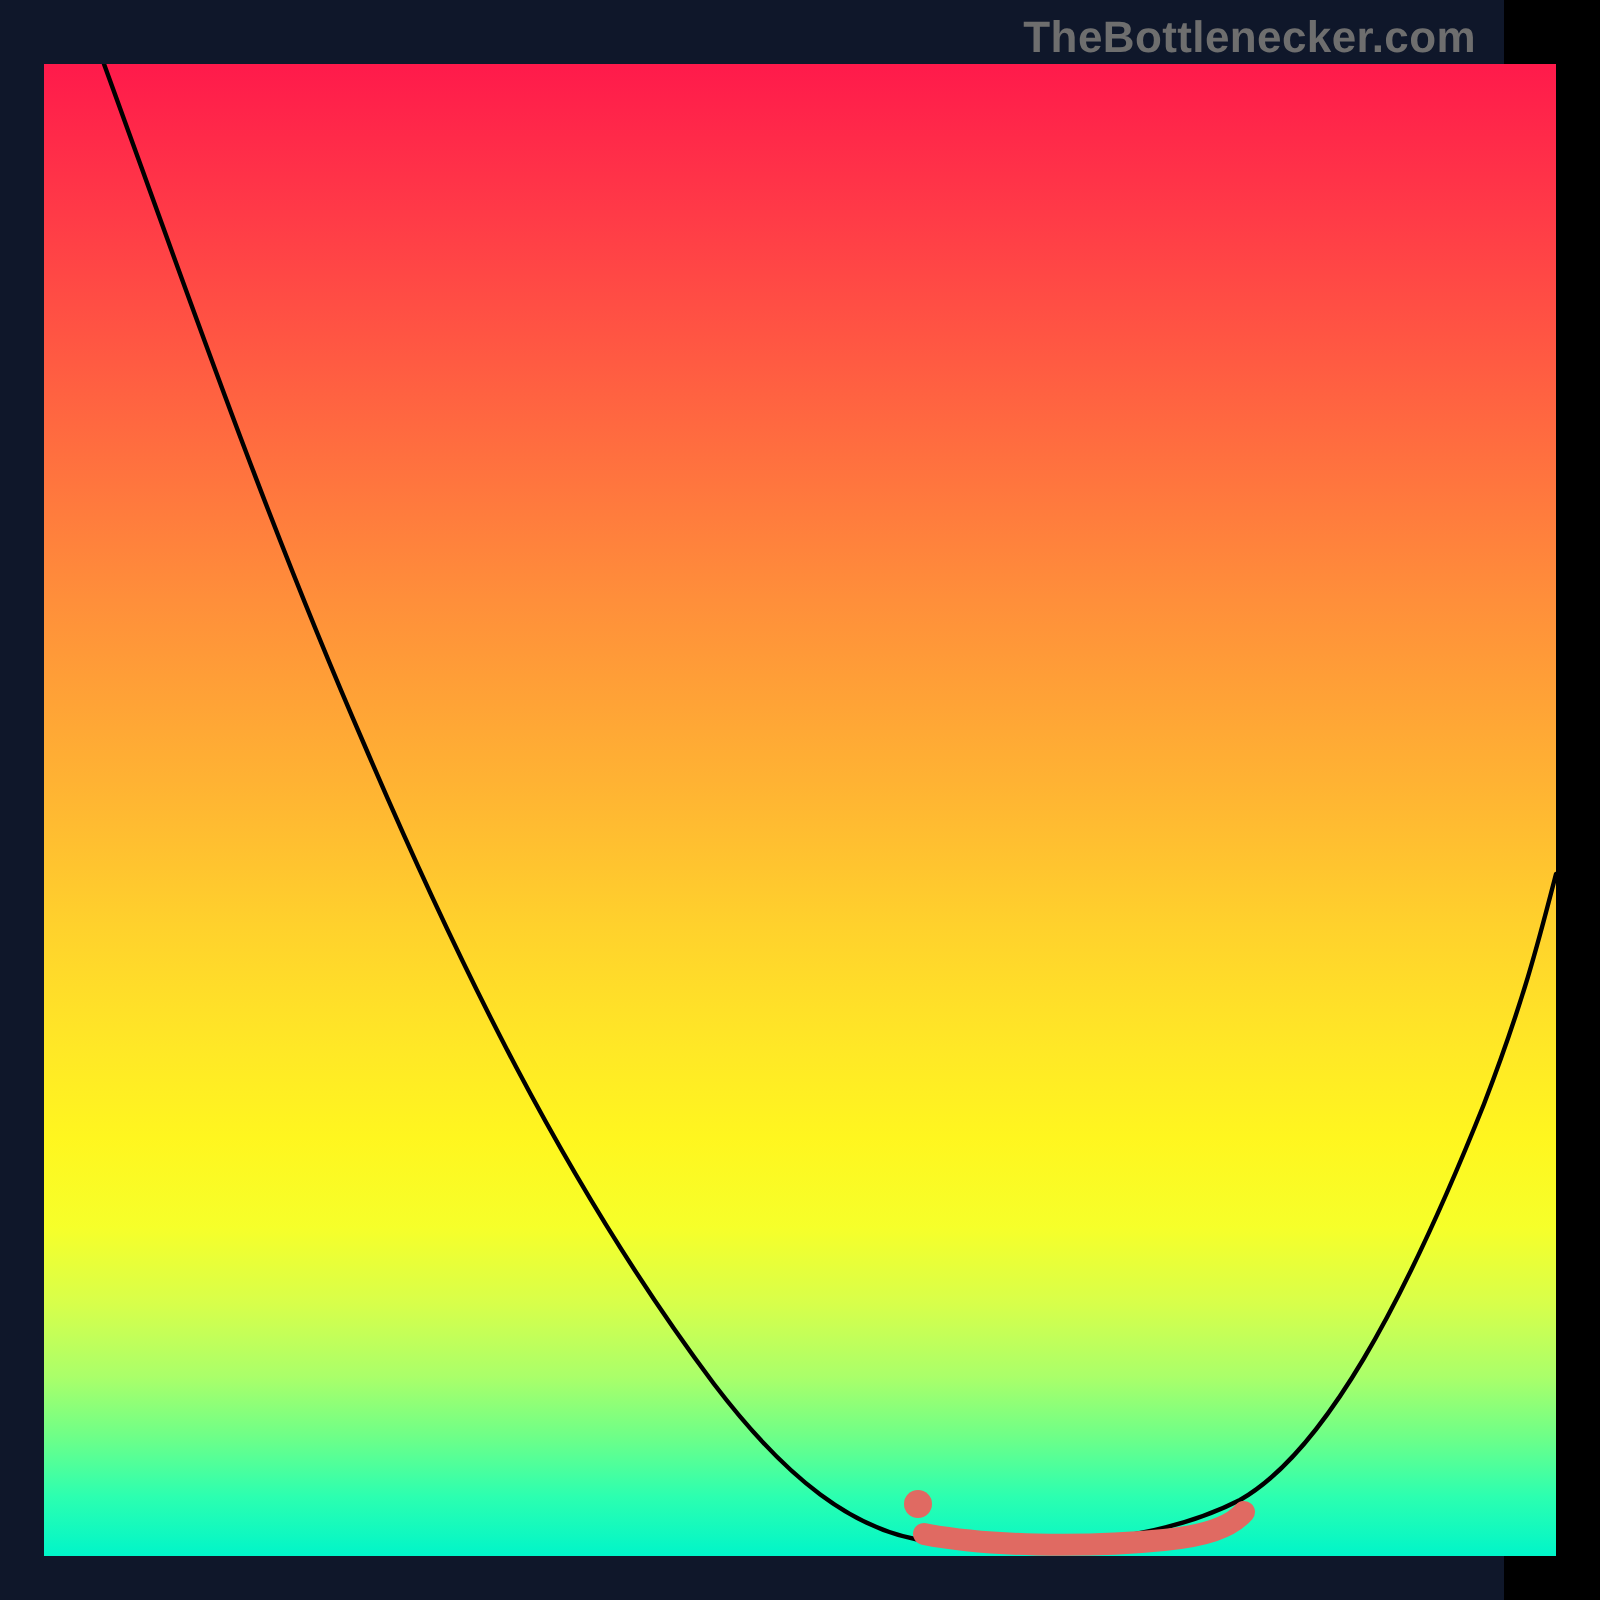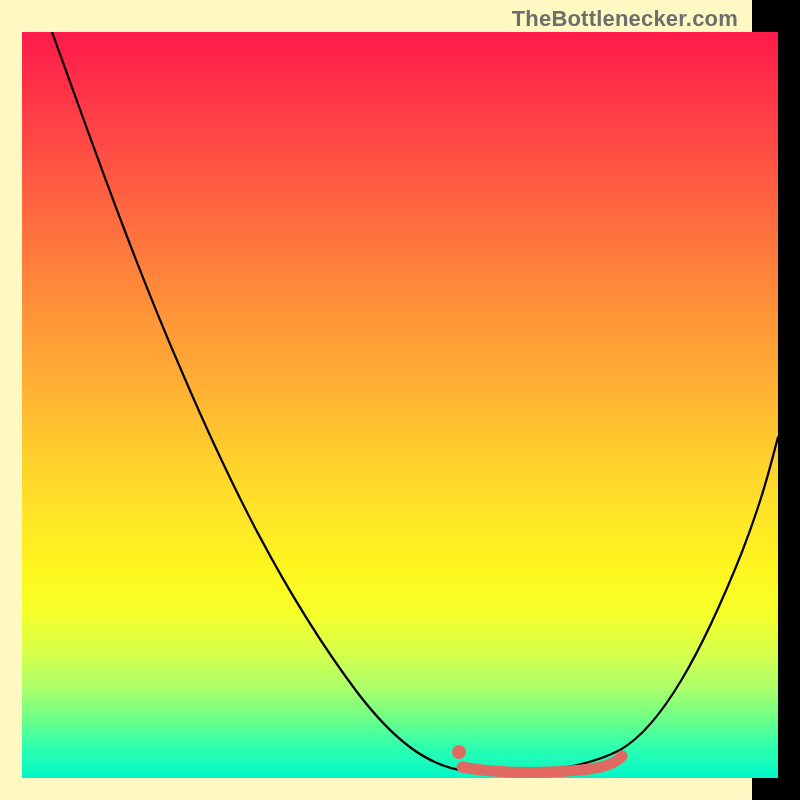--- a/index.html
+++ b/index.html
@@ -1,21 +1,21 @@
 <!DOCTYPE html>
 <html><head>
 <meta charset="utf-8">
 <style>
   * { margin: 0; padding: 0; box-sizing: border-box; }
   html, body { width: 800px; height: 800px; overflow: hidden; background: #000; }
   .frame {
     position: relative;
     width: 752px;
     height: 800px;
-    background: #fef9c3;
+    background: #0f172a;
   }
   .watermark {
     position: absolute;
     top: 6px;
     right: 14px;
     font-family: Arial, Helvetica, sans-serif;
     font-size: 22px;
     font-weight: 600;
     color: #6e6e6e;
     letter-spacing: 0.2px;

